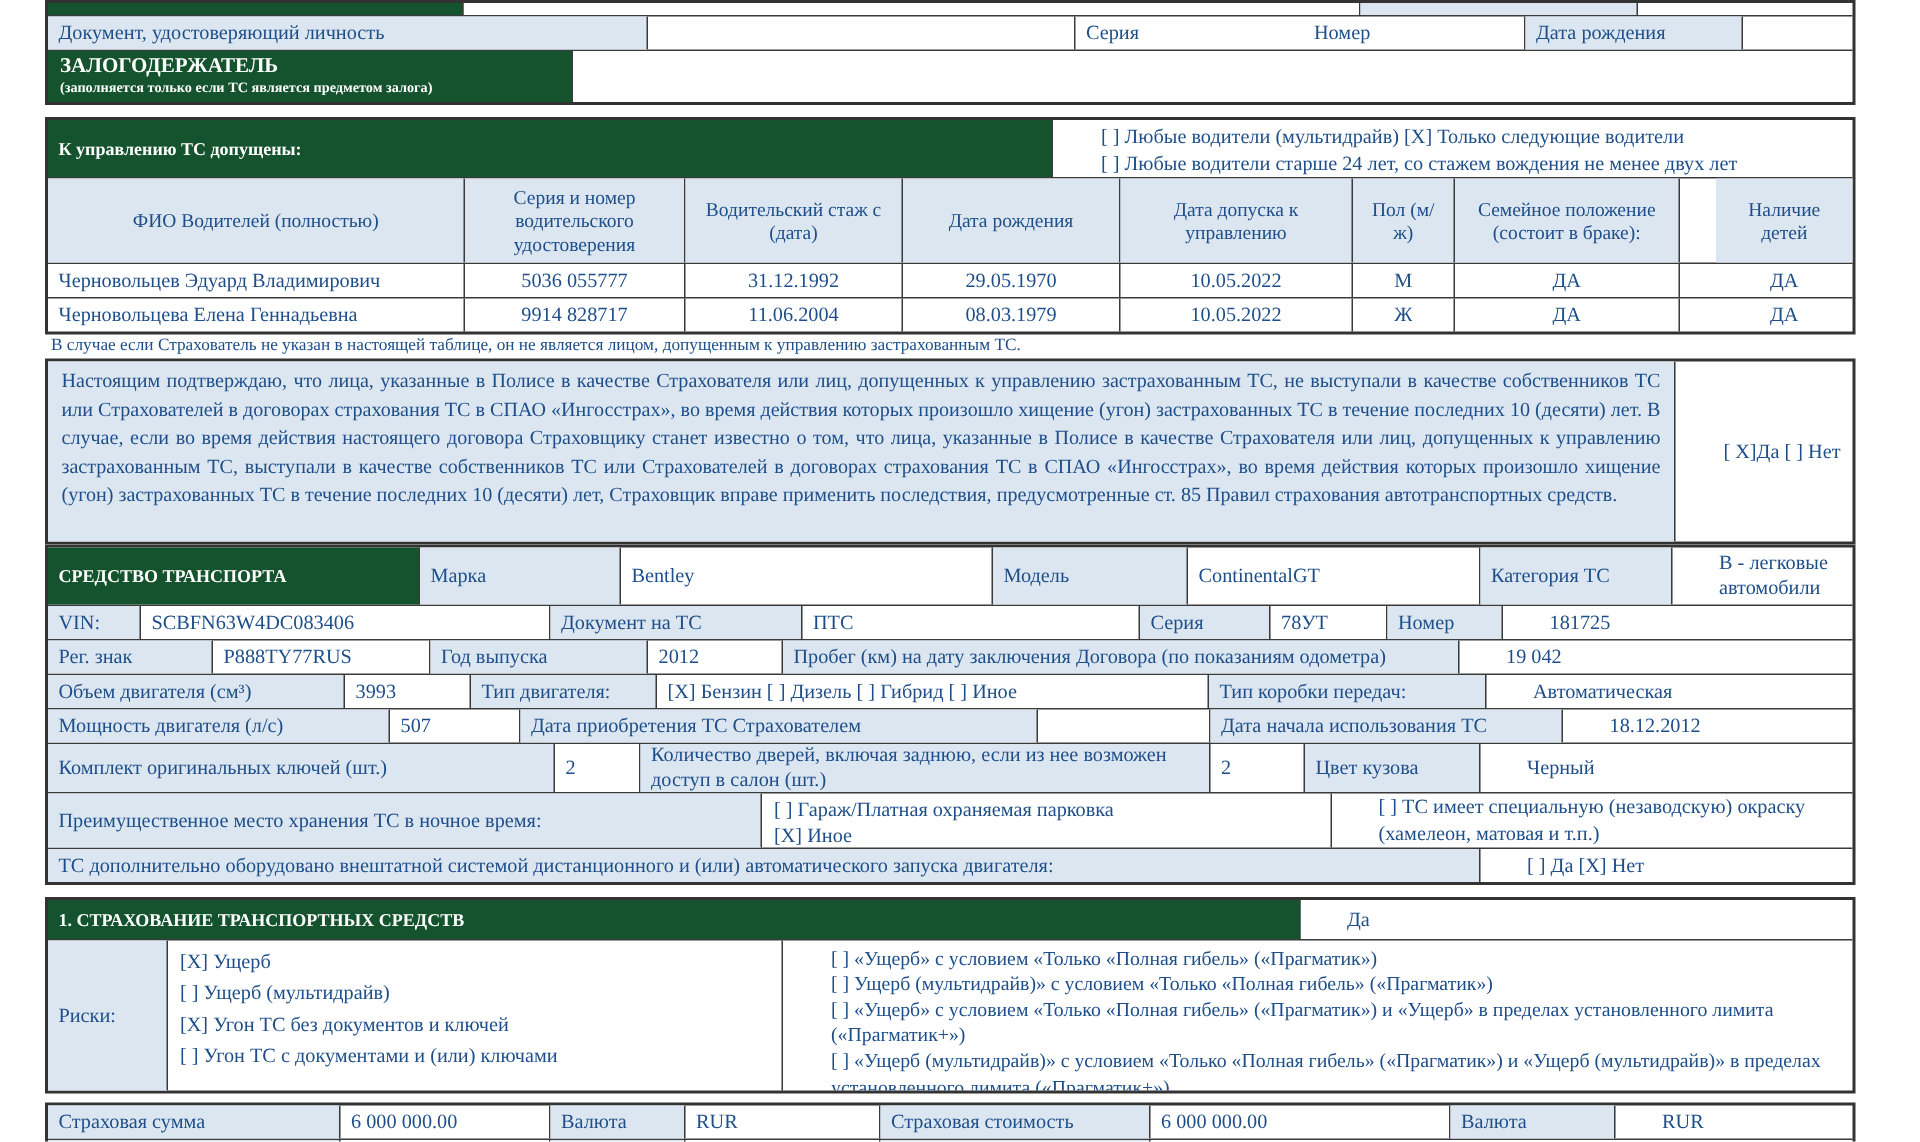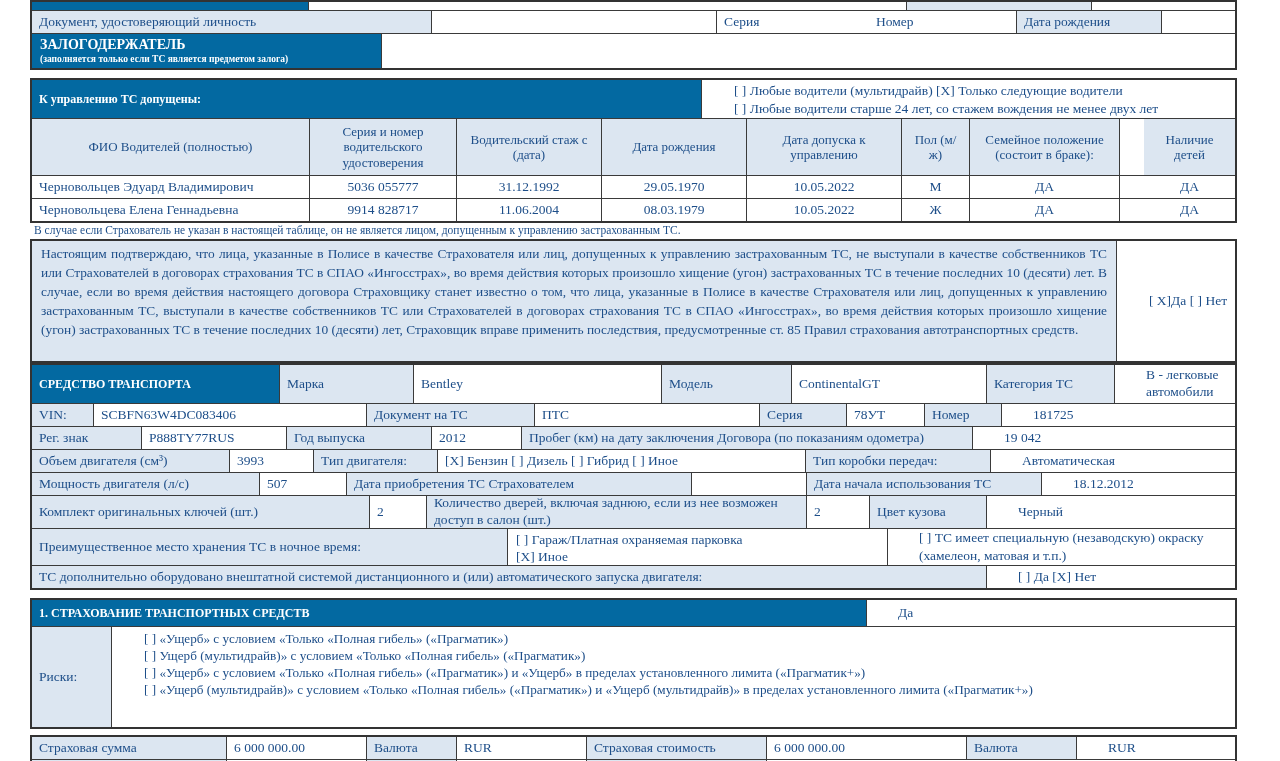--- a/index.html
+++ b/index.html
@@ -6,21 +6,21 @@
   body{font-family:"Liberation Serif","DejaVu Serif",serif;color:#1d4e89;font-size:13.5px;}
   .page{position:relative;width:1280px;height:761px;background:#fff;}
   .wrap{position:absolute;left:30px;top:0;width:1207px;}
   .t{border:2px solid #333;box-sizing:border-box;width:1207px;background:#fff;}
   .r{display:flex;border-bottom:1px solid #3a3a3a;}
   .r:last-child{border-bottom:none;}
   .c{border-right:1px solid #3a3a3a;box-sizing:border-box;flex:none;display:flex;align-items:center;padding:1px 7px;overflow:hidden;line-height:1.18;}
   .c:last-child{border-right:none;margin-left:24px;}
   .fx{flex:1 1 auto;}
   .lb{background:#dce6f1;}
-  .db{background:#0369a1;color:#fff;}
+  .db{background:#14532d;color:#fff;}
   .ctr{justify-content:center;text-align:center;}
   .bold{font-weight:bold;}
   .small{font-size:9.5px;line-height:1.1;}
   .hdr{font-size:12px;font-weight:bold;}
   .gap8{height:8px;}
   .gap6{height:6px;}
   .footnote{font-size:11.5px;padding:1px 4px;line-height:1.2;}
   .just{display:block;text-align:justify;padding:3px 9px;line-height:1.42;font-size:13.4px;}
   .thdr{font-size:13px;line-height:1.25;}
   .risklines{display:block;padding:4px 8px;line-height:1.55;}
@@ -178,20 +178,26 @@
 
   <div class="gap8"></div>
 
   <div class="t">
     <div class="r" style="height:26px">
       <div class="c db hdr" style="width:835px">1. СТРАХОВАНИЕ ТРАНСПОРТНЫХ СРЕДСТВ</div>
       <div class="c fx">Да</div>
     </div>
     <div class="r" style="height:100px">
       <div class="c lb" style="width:80px">Риски:</div>
+      <div class="c risklines" style="width:410px">
+        <div>[X] Ущерб</div>
+        <div>[  ] Ущерб (мультидрайв)</div>
+        <div>[X] Угон ТС без документов и ключей</div>
+        <div>[  ] Угон ТС с документами и (или) ключами</div>
+      </div>
       <div class="c fx risklines2">
         <div>[  ] «Ущерб» с условием «Только «Полная гибель» («Прагматик»)</div>
         <div>[  ] Ущерб (мультидрайв)» с условием «Только «Полная гибель» («Прагматик»)</div>
         <div>[  ] «Ущерб» с условием «Только «Полная гибель» («Прагматик») и «Ущерб» в пределах установленного лимита («Прагматик+»)</div>
         <div>[  ] «Ущерб (мультидрайв)» с условием «Только «Полная гибель» («Прагматик») и «Ущерб (мультидрайв)» в пределах установленного лимита («Прагматик+»)</div>
       </div>
     </div>
   </div>
 
   <div class="gap6"></div>

